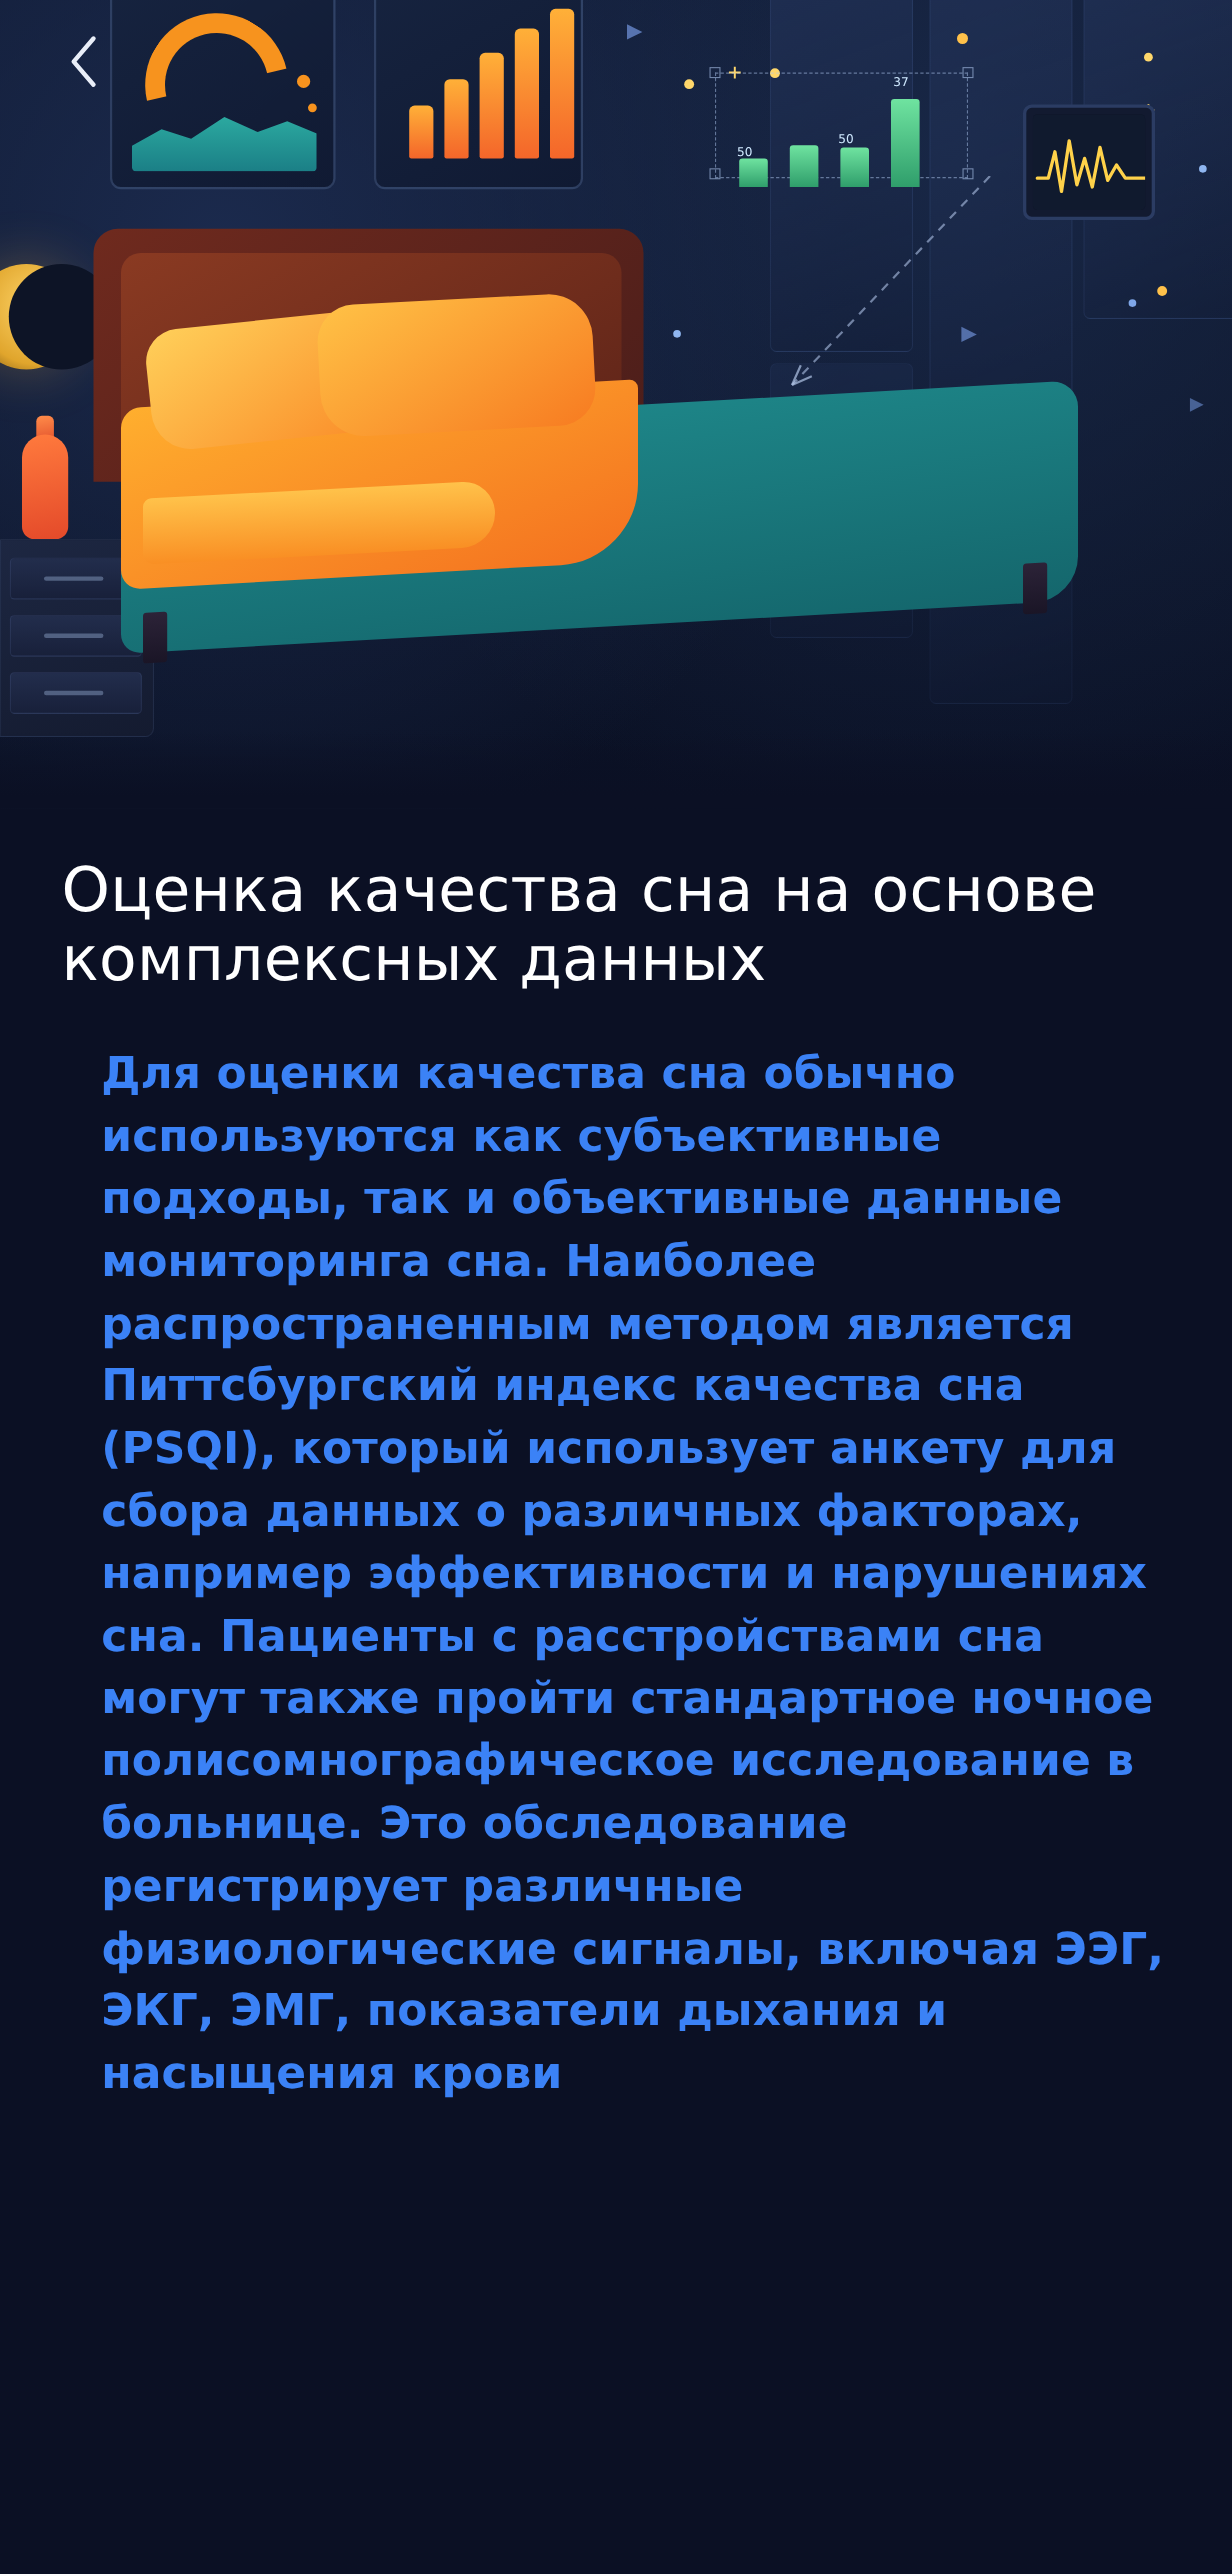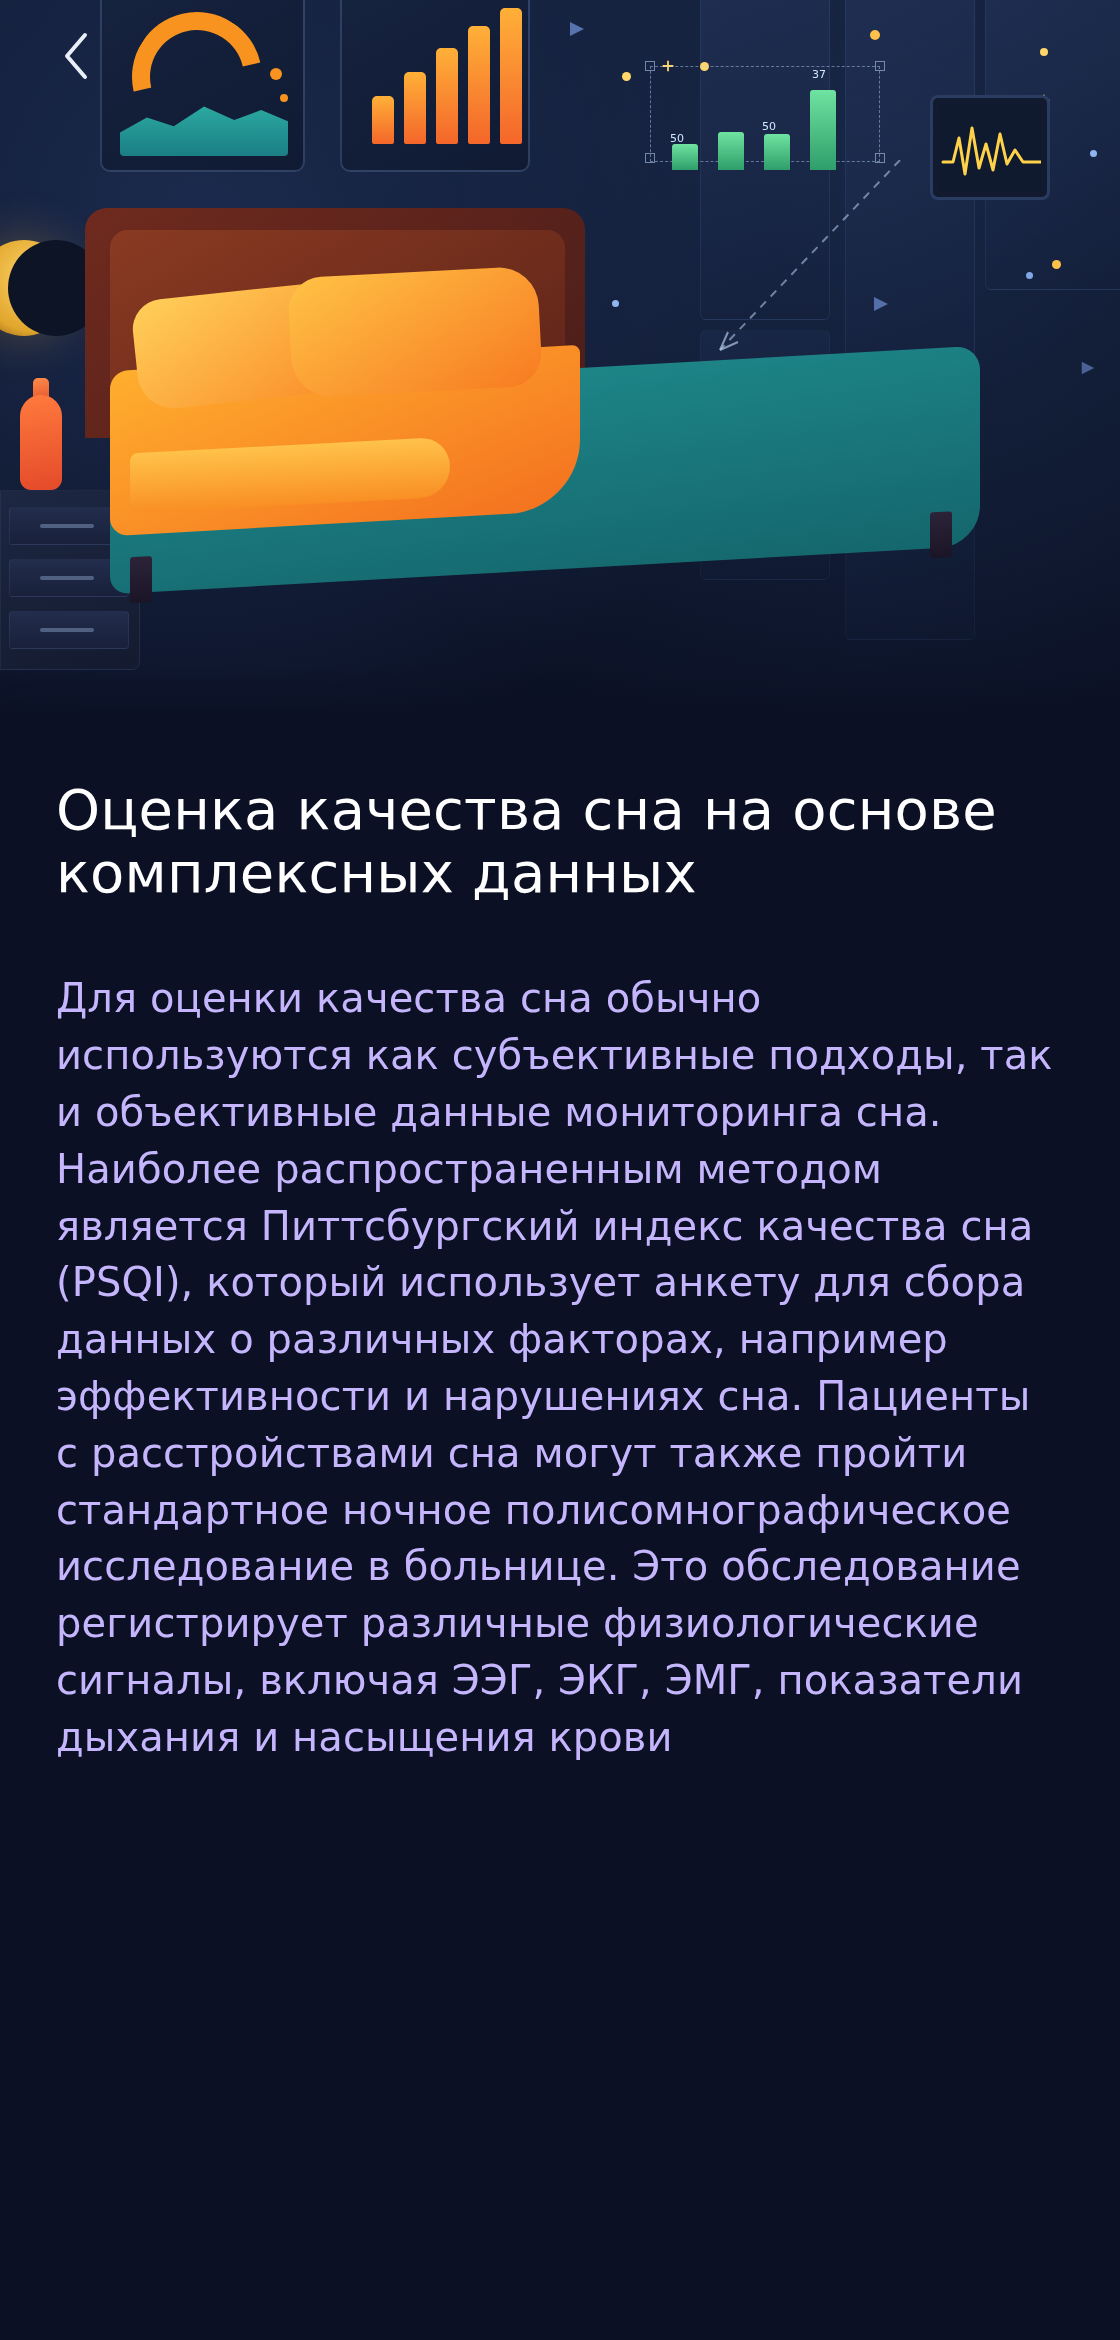--- a/index.html
+++ b/index.html
@@ -196,28 +196,29 @@
   }
 
   
   .article { padding:44px 56px 60px 56px; }
   .title {
     color:#ffffff;
     font-size:56px;
     line-height:1.12;
     font-weight:400;
     letter-spacing:.2px;
-    margin-bottom:66px;
+    margin-bottom:44px;
   }
   .body-text {
-    color:#c4b5fd;
+    color:#3b82f6;
     font-size:40px;
     line-height:1.42;
-    font-weight:400;
+    font-weight:700;
     letter-spacing:.1px;
+    margin-left:36px;
   }
   .body-text p { margin-bottom:26px; }
 </style>
 </head>
 <body>
 
 <div class="screen">
 
   <div class="hero">
 

